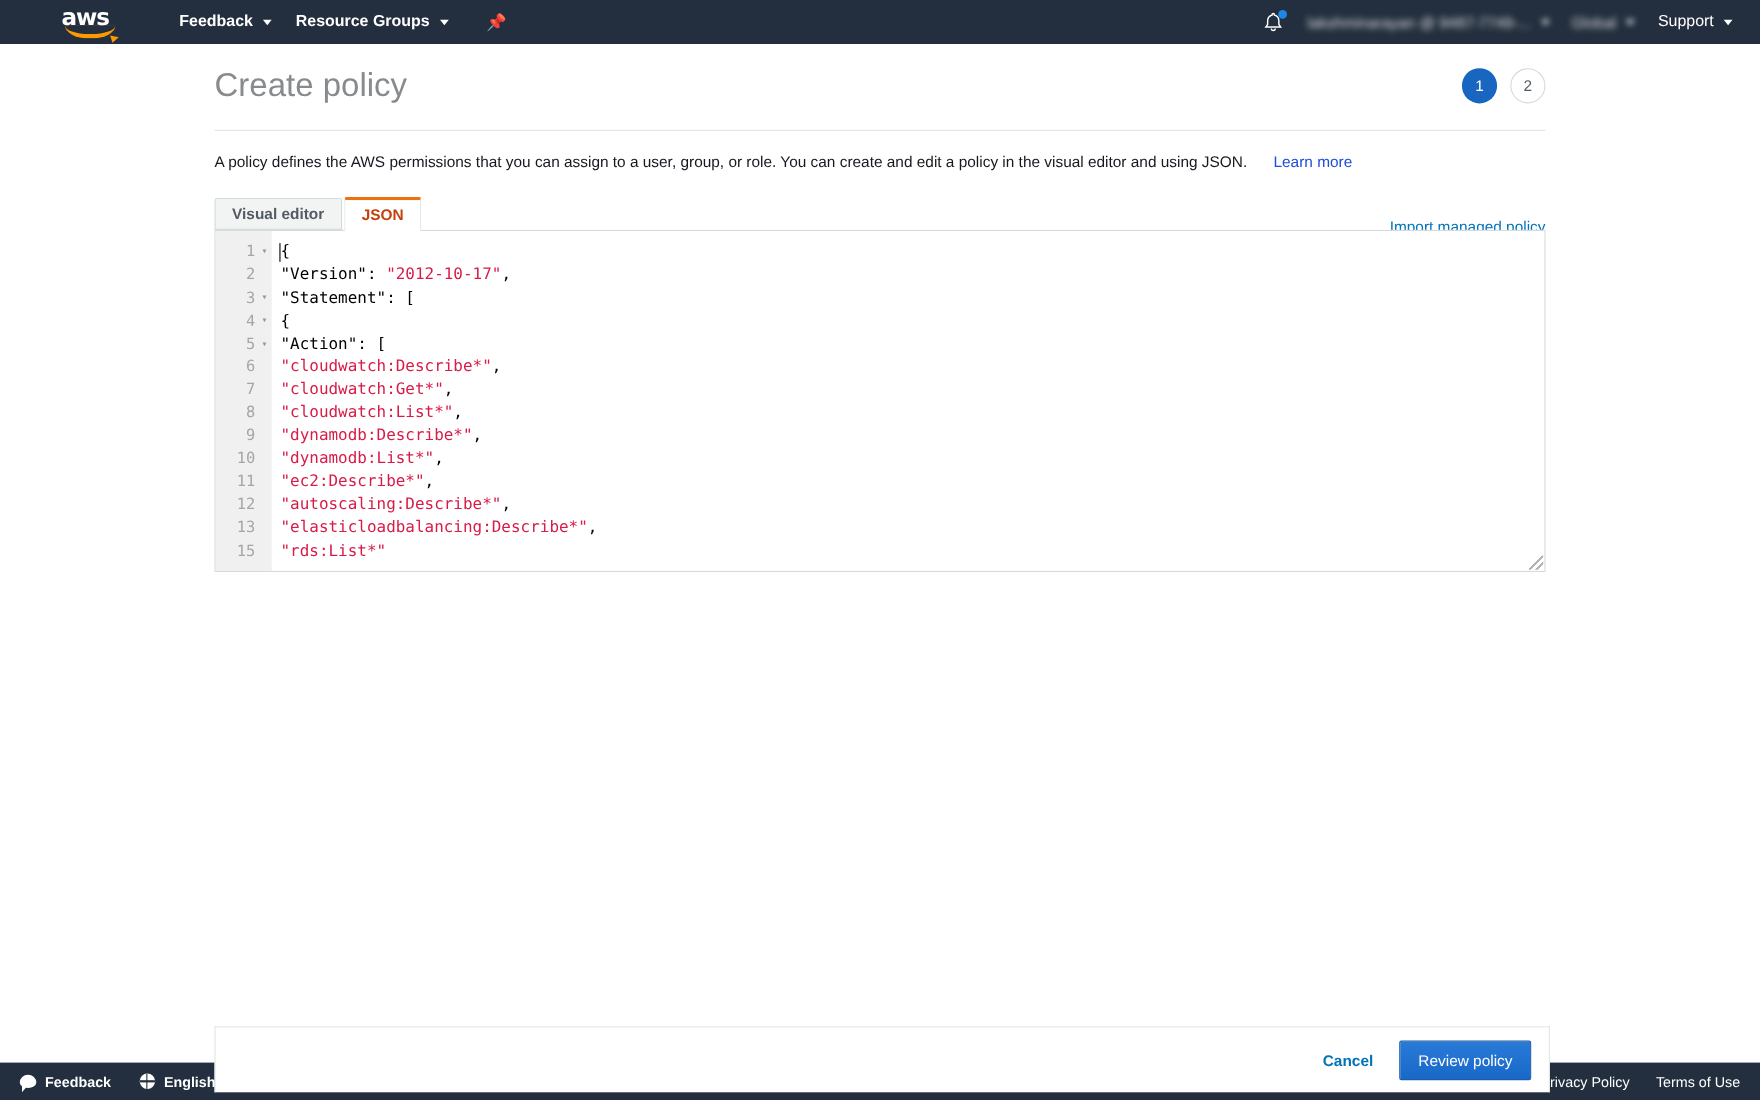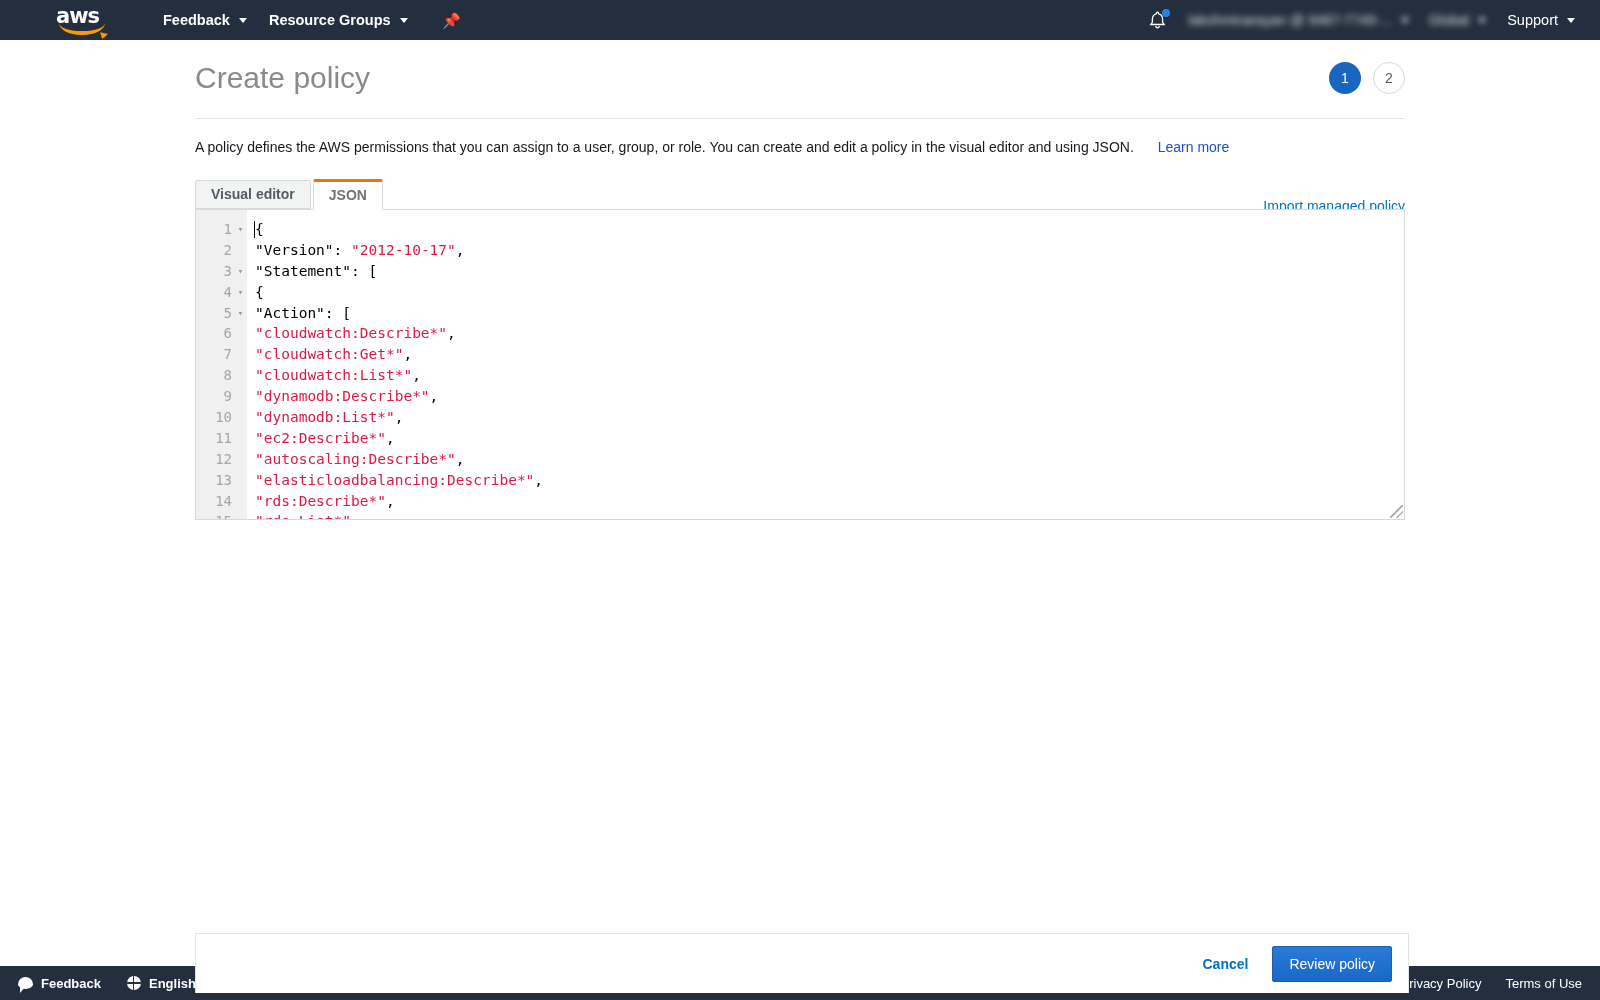--- a/index.html
+++ b/index.html
@@ -194,21 +194,21 @@
     border: 1px solid #d5dbdb;
     border-radius: 2px 2px 0 0;
     position: relative;
     background: #f2f3f3;
     color: #545b64;
     margin-right: 2px;
     z-index: 1;
   }
   .tab.active {
     background: #ffffff;
-    color: #737373;
+    color: #c2410c;
     border-top: 3px solid #ec7211;
     border-bottom: 1px solid #ffffff;
     height: 31px;
     line-height: 26px;
     z-index: 3;
   }
   .import-link {
     margin-left: auto;
     font-size: 14px;
     color: #0073bb;
@@ -504,21 +504,20 @@
               <div class="cl"><span class="ln">4</span><span class="fold">▾</span><span class="code">{</span></div>
               <div class="cl"><span class="ln">5</span><span class="fold">▾</span><span class="code">"Action": [</span></div>
               <div class="cl"><span class="ln">6</span><span class="fold"></span><span class="code"><span style="color: rgb(216, 27, 71);">"cloudwatch:Describe*"</span>,</span></div>
               <div class="cl"><span class="ln">7</span><span class="fold"></span><span class="code"><span style="color: rgb(216, 27, 71);">"cloudwatch:Get*"</span>,</span></div>
               <div class="cl"><span class="ln">8</span><span class="fold"></span><span class="code"><span style="color: rgb(216, 27, 71);">"cloudwatch:List*"</span>,</span></div>
               <div class="cl"><span class="ln">9</span><span class="fold"></span><span class="code"><span style="color: rgb(216, 27, 71);">"dynamodb:Describe*"</span>,</span></div>
               <div class="cl"><span class="ln">10</span><span class="fold"></span><span class="code"><span style="color: rgb(216, 27, 71);">"dynamodb:List*"</span>,</span></div>
               <div class="cl"><span class="ln">11</span><span class="fold"></span><span class="code"><span style="color: rgb(216, 27, 71);">"ec2:Describe*"</span>,</span></div>
               <div class="cl"><span class="ln">12</span><span class="fold"></span><span class="code"><span style="color: rgb(216, 27, 71);">"autoscaling:Describe*"</span>,</span></div>
               <div class="cl"><span class="ln">13</span><span class="fold"></span><span class="code"><span style="color: rgb(216, 27, 71);">"elasticloadbalancing:Describe*"</span>,</span></div>
-              <div class="cl"><span class="ln">14</span><span class="fold"></span><span class="code"><span style="color: rgb(216, 27, 71);">"rds:Describe*"</span>,</span></div>
               <div class="cl"><span class="ln">15</span><span class="fold"></span><span class="code"><span style="color: rgb(216, 27, 71);">"rds:List*"</span></span></div>
             </div>
         </div>
         <div class="resize-grip"></div>
       </div>
 
     </div>
 
     <div class="action-panel">
       <button class="btn-cancel">Cancel</button>

